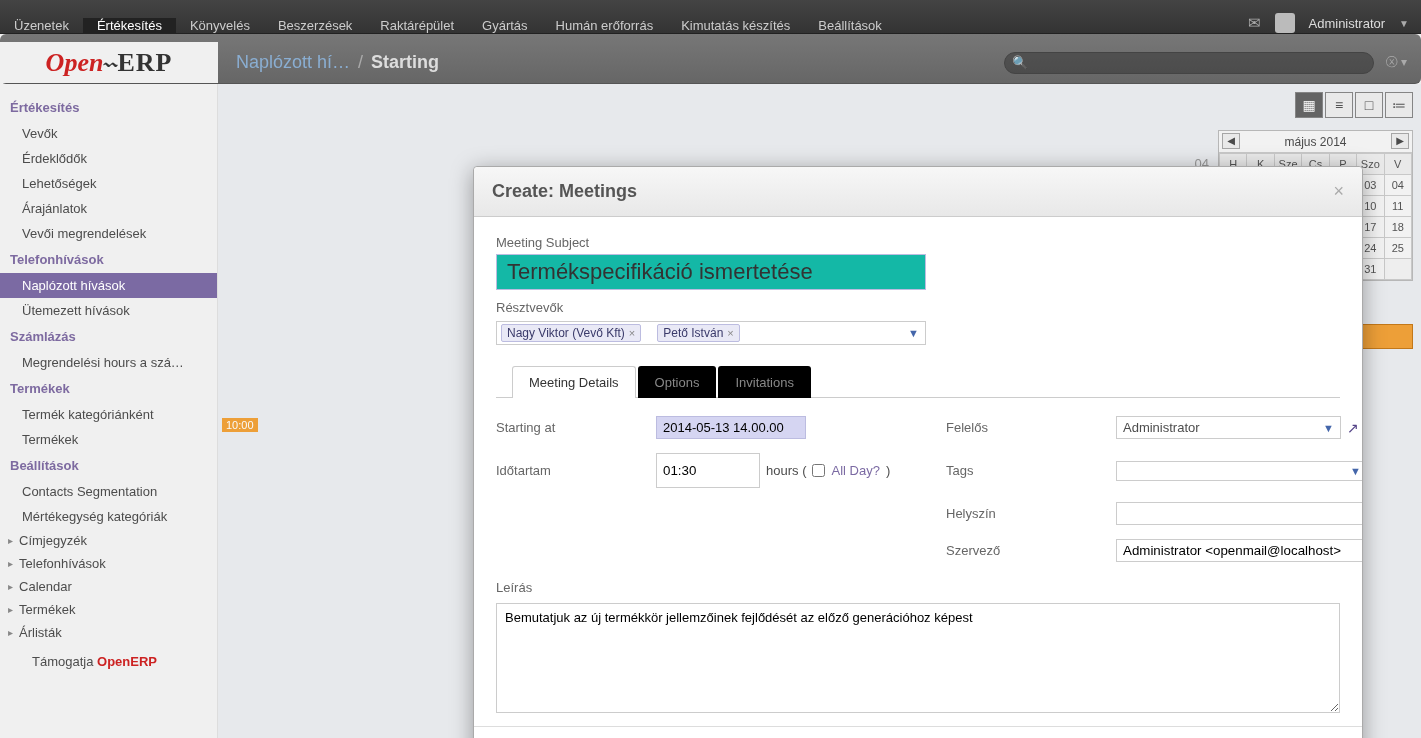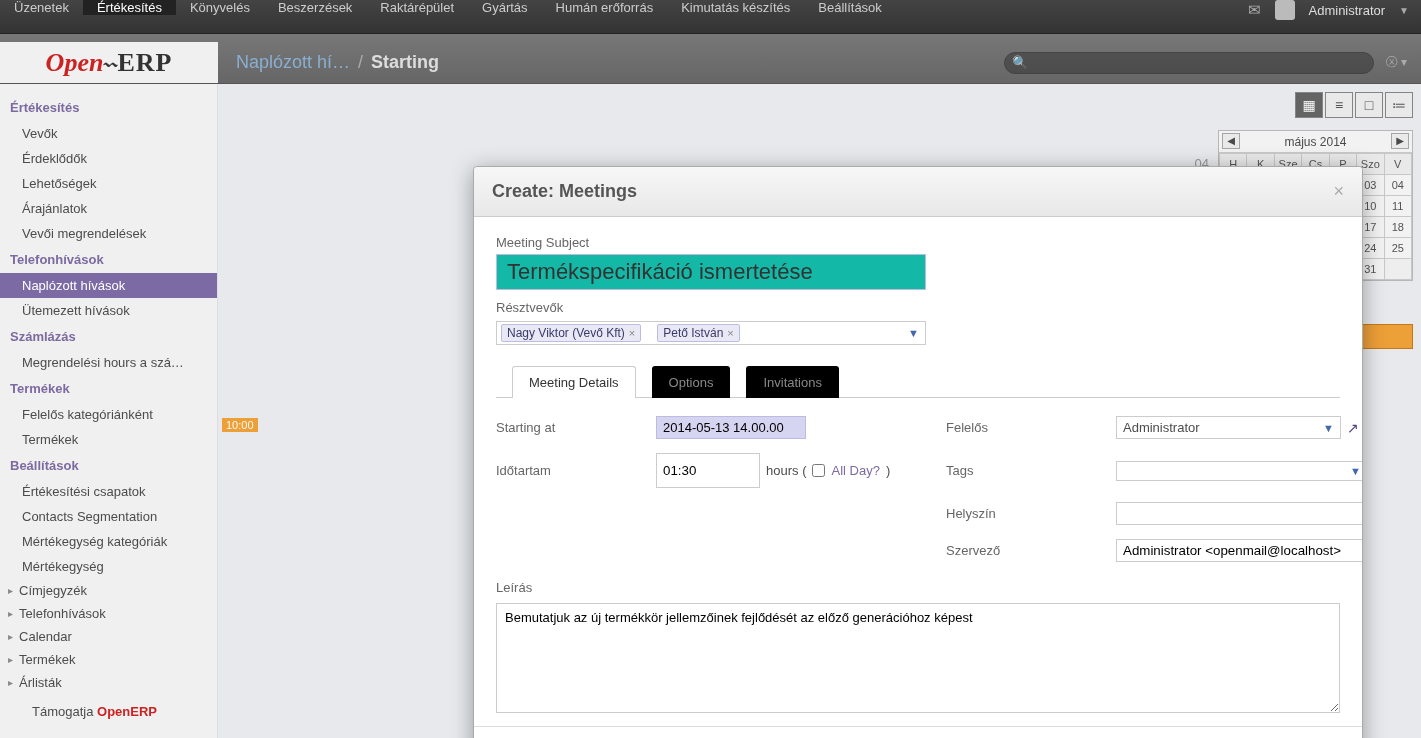--- a/index.html
+++ b/index.html
@@ -1,31 +1,31 @@
 <!DOCTYPE html>
 <html><head>
 <meta charset="utf-8">
 <style>
 * { margin: 0; padding: 0; box-sizing: border-box; }
 body { font-family: Arial, sans-serif; font-size: 13px; color: #4c4c4c; background: #f0f0f0; width: 1421px; height: 738px; overflow: hidden; position: relative; }
 
 
-.topbar { background: linear-gradient(#444, #333); height: 34px; display: flex; align-items: flex-start; color: #ccc; border-bottom: 1px solid #222; }
+.topbar { background: linear-gradient(#444, #333); height: 34px; display: flex; align-items: flex-end; color: #ccc; border-bottom: 1px solid #222; }
 .topbar-menu { display: flex; }
 .topbar-menu div { padding: 0 14px; display: flex; align-items: center; cursor: pointer; }
 .topbar-menu div.active { background: #222; color: #fff; }
 .topbar-spacer { flex: 1; }
 .topbar-right { display: flex; align-items: center; padding-right: 12px; gap: 14px; }
 .topbar-right .envelope { font-size: 15px; color: #aaa; }
 .topbar-right .avatar { width: 20px; height: 20px; background: #bbb; border-radius: 3px; }
 .topbar-right .user { color: #ddd; }
 .topbar-right .caret { font-size: 10px; color: #aaa; }
 
 
-.header-row { display: flex; align-items: center; background: linear-gradient(#777,#666); height: 50px; padding: 8px 0 0 0; border-bottom: 1px solid #555; }
+.header-row { display: flex; align-items: center; background: linear-gradient(#777,#666); height: 50px; padding: 8px 0 0 0; border-bottom: 1px solid #555; border-radius: 6px; }
 .logo-area { width: 218px; background: #f0f0f0; height: 100%; display: flex; align-items: center; justify-content: center; }
 .logo-open { color: #c22; font-family: Georgia, serif; font-style: italic; font-size: 26px; font-weight: bold; }
 .logo-erp { color: #333; font-family: Georgia, serif; font-size: 26px; font-weight: bold; letter-spacing: 1px; }
 .logo-bird { color: #333; font-size: 14px; }
 .header-center { flex: 1; display: flex; align-items: center; padding-left: 18px; }
 .header-center .bc-link { color: #8aaed2; font-size: 18px; }
 .header-center .bc-sep { color: #aaa; margin: 0 8px; font-size: 18px; }
 .header-center .bc-current { color: #ddd; font-size: 18px; font-weight: bold; }
 .header-right { display: flex; align-items: center; padding-right: 14px; gap: 8px; }
 .searchbox { background: rgba(0,0,0,0.28); border: 1px solid #444; border-radius: 12px; height: 22px; width: 370px; display: flex; align-items: center; padding: 0 8px; color: #aaa; }
@@ -80,21 +80,21 @@
 .modal-header .close { color: #aaa; font-size: 18px; }
 .modal-body { padding: 18px 22px 10px; max-height: 530px; overflow: auto; }
 
 .field-label { color: #666; font-size: 13px; margin-bottom: 4px; }
 .subject-input { width: 430px; font-size: 22px; padding: 4px 10px; background: #14b8a6; border: 1px solid #bcbce0; color: #333; }
 .participants-box { margin-top: 6px; width: 430px; border: 1px solid #ccc; padding: 2px 4px; display: flex; align-items: center; gap: 16px; position: relative; min-height: 24px; }
 .participants-box .tag { background: #e9e9f6; border: 1px solid #bcbce0; padding: 1px 5px; font-size: 12px; display: inline-flex; align-items: center; gap: 4px; border-radius: 2px; color: #3a3a6a; }
 .participants-box .tag .x { color: #888; font-size: 11px; }
 .participants-box .dd { position: absolute; right: 6px; color: #46a; font-size: 11px; }
 
-.tabs { margin-top: 20px; border-bottom: 1px solid #ccc; display: flex; gap: 16px; padding-left: 16px; }
+.tabs { margin-top: 20px; border-bottom: 1px solid #ccc; display: flex; gap: 2px; padding-left: 16px; }
 .tabs .tab { padding: 8px 16px; color: #888; border: 1px solid transparent; border-bottom: none; position: relative; top: 1px; background: #000000; border-radius: 3px 3px 0 0; }
 .tabs .tab.active { color: #333; border-color: #ccc; background: #fff; }
 
 .form-grid { display: grid; grid-template-columns: 150px 280px 160px 260px; row-gap: 14px; column-gap: 10px; margin-top: 18px; align-items: center; }
 .form-grid .lbl { color: #666; font-size: 13px; }
 .date-input { background: #d5d5f2; border: 1px solid #bcbce0; padding: 3px 6px; font-family: inherit; font-size: 13px; width: 150px; }
 .dur-input { border: 1px solid #ccc; padding: 9px 6px; width: 104px; }
 .select-box { border: 1px solid #ccc; padding: 3px 6px; width: 225px; display: flex; align-items: center; justify-content: space-between; }
 .select-box .caret { color: #46a; font-size: 11px; }
 .ext-icon { color: #548; font-size: 14px; margin-left: 6px; }
@@ -163,28 +163,26 @@
     <div class="item">Vevői megrendelések</div>
 
     <div class="section-title">Telefonhívások</div>
     <div class="item active">Naplózott hívások</div>
     <div class="item">Ütemezett hívások</div>
 
     <div class="section-title">Számlázás</div>
     <div class="item">Megrendelési hours a szá…</div>
 
     <div class="section-title">Termékek</div>
-    <div class="item">Felelős kategóriánként</div>
+    <div class="item">Termék kategóriánként</div>
     <div class="item">Termékek</div>
 
     <div class="section-title">Beállítások</div>
-    <div class="item">Értékesítési csapatok</div>
     <div class="item">Contacts Segmentation</div>
     <div class="item">Mértékegység kategóriák</div>
-    <div class="item">Mértékegység</div>
 
     <div class="exp-row">
         <span class="caret">▸</span>
         <span>Címjegyzék</span>
       </div>
     <div class="exp-row">
         <span class="caret">▸</span>
         <span>Telefonhívások</span>
       </div>
     <div class="exp-row">

